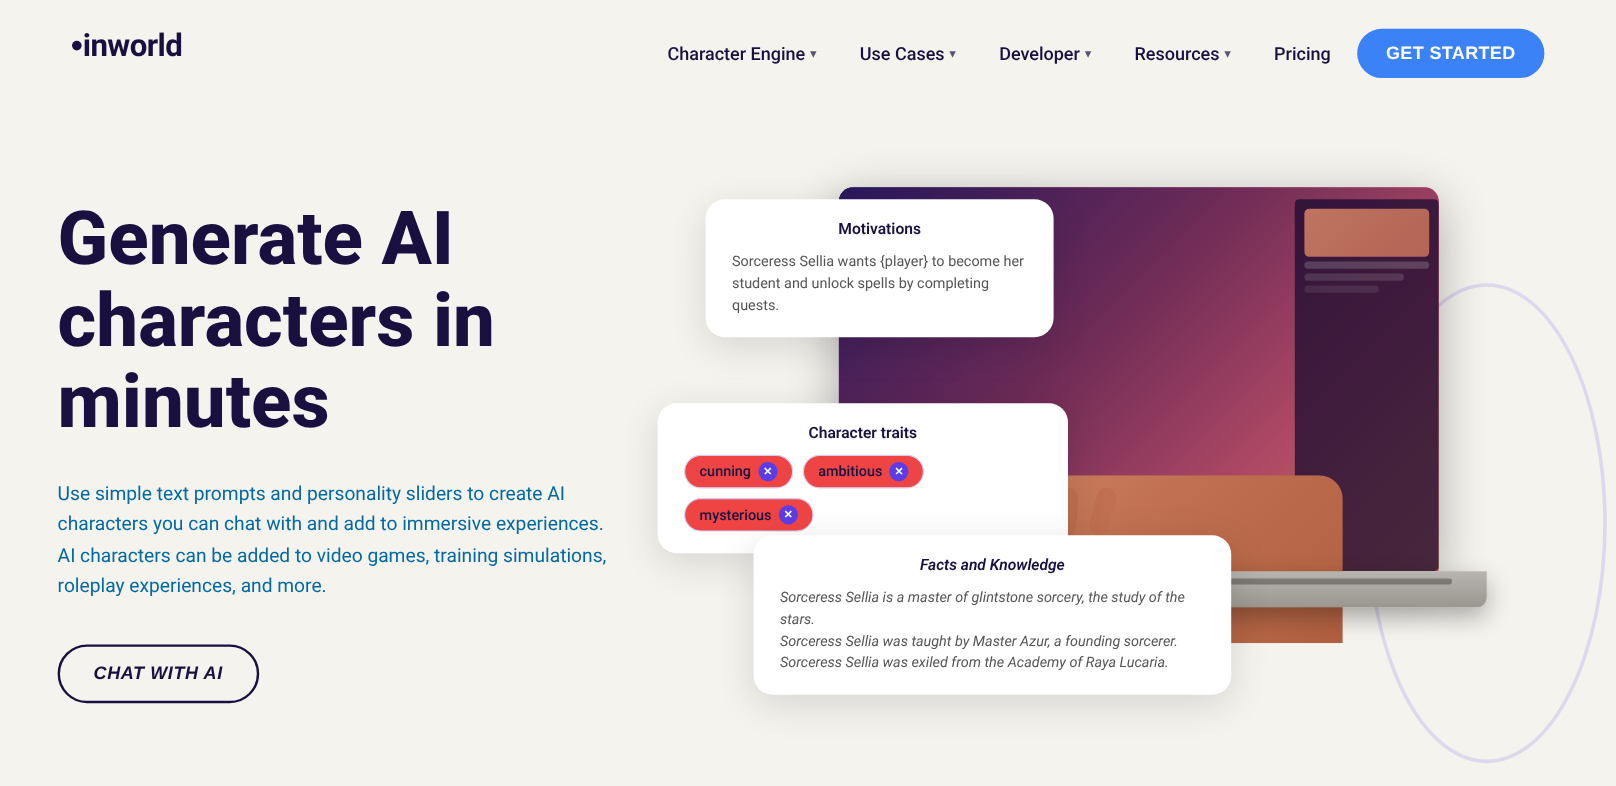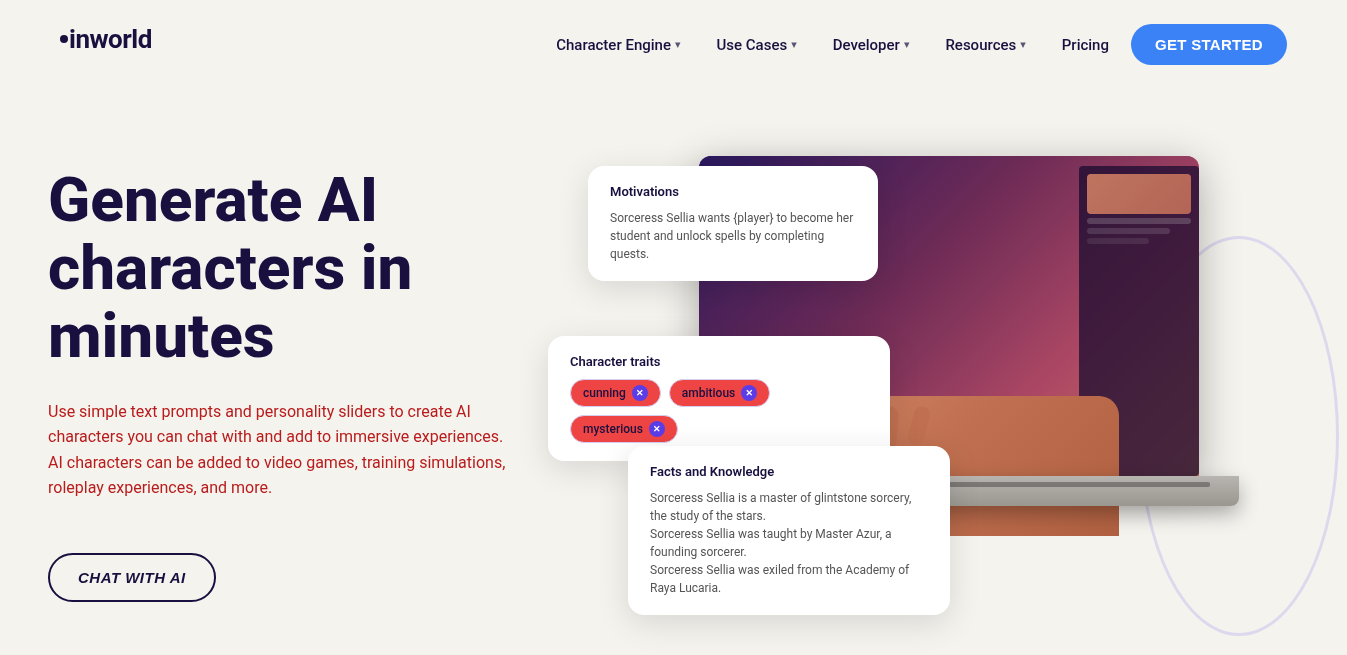--- a/index.html
+++ b/index.html
@@ -103,24 +103,24 @@
     .hero-title {
       font-size: 62px;
       font-weight: 800;
       color: #1a1040;
       line-height: 1.1;
       margin-bottom: 28px;
     }
 
     .hero-desc {
       font-size: 16px;
-      color: #b91c1c;
+      color: #0369a1;
       line-height: 1.6;
       max-width: 460px;
-      margin-bottom: 52px;
+      margin-bottom: 36px;
     }
 
     .hero-buttons {
       display: flex;
       gap: 16px;
       align-items: center;
     }
 
     .btn-primary {
       background: #5b3de8;
@@ -198,20 +198,21 @@
       border-radius: 16px;
       padding: 18px 22px;
       box-shadow: 0 8px 32px rgba(0,0,0,0.12);
     }
 
     .card-title {
       font-size: 13px;
       font-weight: 600;
       color: #1a1040;
       margin-bottom: 10px;
+      text-align: center;
     }
 
     .card-text {
       font-size: 12px;
       color: #555;
       line-height: 1.5;
     }
 
     .card-motivations {
       top: 30px;
@@ -221,21 +222,22 @@
 
     .card-traits {
       top: 200px;
       left: -20px;
       width: 342px;
     }
 
     .card-facts {
       top: 310px;
       left: 60px;
-      width: 322px;
+      width: 398px;
+      font-style: italic;
     }
 
     .traits-pills {
       display: flex;
       gap: 8px;
       flex-wrap: wrap;
       margin-top: 4px;
     }
 
     .trait-pill {

